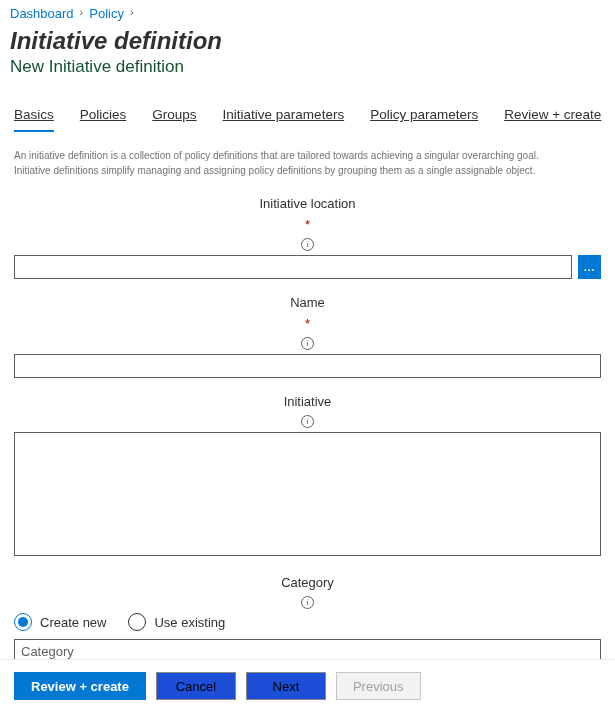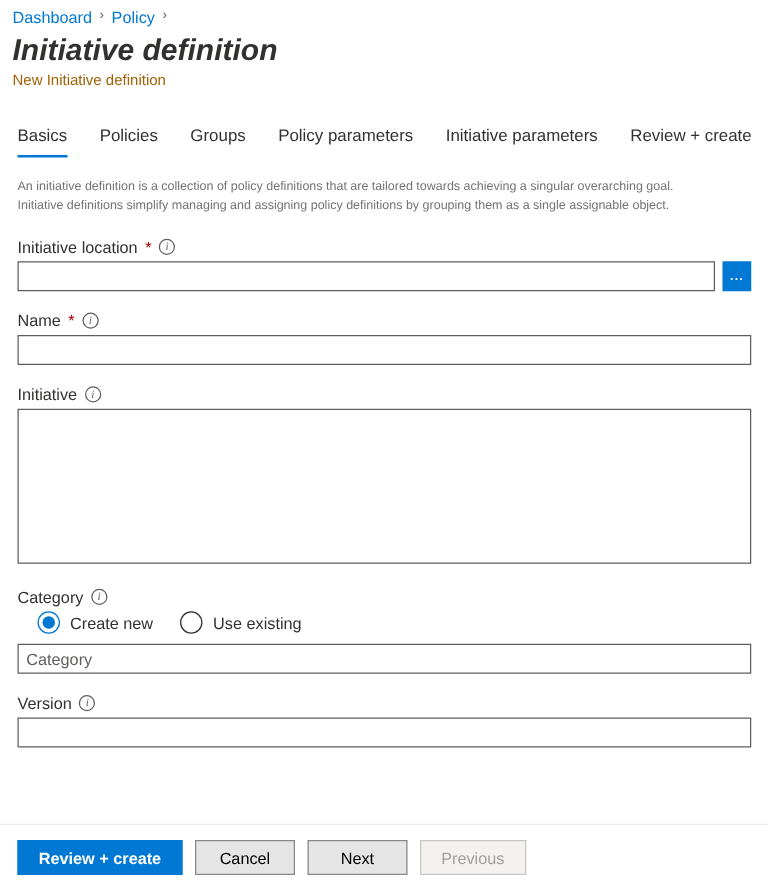--- a/index.html
+++ b/index.html
@@ -17,34 +17,34 @@
     display: flex;
     align-items: flex-start;
     gap: 6px;
     padding: 6px 10px 2px 10px;
     font-size: 13px;
   }
   .breadcrumb a { color: #0078d4; text-decoration: none; cursor: pointer; }
   .breadcrumb .chev { color: #605e5c; font-size: 11px; }
   .page-head { padding: 4px 10px 8px 10px; }
   .page-title { font-size: 24px; font-weight: 600; color: #323130; font-style: italic; }
-  .page-subtitle { font-size: 12px; color: #a16207; margin-top: 2px; }
+  .page-subtitle { font-size: 17px; color: #14532d; margin-top: 2px; }
   .tabs {
     display: flex;
     gap: 26px;
     padding: 22px 14px 0 14px;
     border-bottom: 1px solid transparent;
     font-size: 13.5px;
   }
-  .tab { padding: 0 0 8px 0; cursor: pointer; color: #323130; white-space: nowrap; }
+  .tab { padding: 0 0 8px 0; cursor: pointer; color: #323130; white-space: nowrap; text-decoration: underline; }
   .tab.active { color: #323130; border-bottom: 2px solid #0078d4; font-weight: 400; }
   .intro { padding: 16px 14px 10px 14px; font-size: 10px; line-height: 1.45; color: #737373; max-width: 590px; }
   .form { padding: 8px 14px 0 14px; }
   .field { margin-bottom: 16px; }
-  .field-label { display: flex; align-items: center; gap: 6px; font-size: 13px; margin-bottom: 4px; }
+  .field-label { display: flex; align-items: center; gap: 6px; font-size: 13px; margin-bottom: 4px; flex-direction: column; }
   .req { color: #a80000; }
   .info-icon {
     display: inline-flex; align-items: center; justify-content: center;
     width: 13px; height: 13px; border: 1px solid #605e5c; border-radius: 50%;
     font-size: 9px; color: #605e5c; line-height: 1; cursor: default;
     font-style: italic; font-family: Georgia, serif;
   }
   .row { display: flex; gap: 6px; align-items: stretch; }
   input[type=text] {
     width: 100%; height: 24px; border: 1px solid #605e5c;
@@ -54,38 +54,38 @@
   input[type=text].cat { color: #605e5c; }
   textarea {
     width: 100%; height: 124px; border: 1px solid #605e5c;
     padding: 4px 6px; font-size: 13px; font-family: inherit; resize: none;
   }
   .picker-btn {
     width: 24px; height: 24px; background: #0078d4; color: #fff;
     display: inline-flex; align-items: center; justify-content: center;
     cursor: pointer; font-weight: 700; letter-spacing: 1px; font-size: 10px;
   }
-  .radio-row { display: flex; gap: 22px; align-items: center; margin: 4px 0 8px 16px; }
+  .radio-row { display: flex; gap: 22px; align-items: center; margin: 4px 0 8px 0; }
   .radio-opt { display: inline-flex; align-items: center; gap: 8px; cursor: pointer; font-size: 13px; }
   .radio-circle {
     width: 18px; height: 18px; border: 1px solid #323130; border-radius: 50%;
     display: inline-flex; align-items: center; justify-content: center;
   }
   .radio-circle.sel { border-color: #0078d4; }
   .radio-dot { width: 10px; height: 10px; border-radius: 50%; background: #0078d4; }
   .footer {
     position: absolute; left: 0; right: 0; bottom: 0;
     border-top: 1px solid #edebe9;
     padding: 12px 14px;
     display: flex; gap: 10px;
     background: #fff;
   }
   .btn {
     height: 28px; padding: 0 16px; font-size: 13px; font-family: inherit;
-    border: 1px solid #8a8886; background: #e5e5e5; cursor: pointer;
+    border: 1px solid #8a8886; background: #1d4ed8; cursor: pointer;
     min-width: 80px;
   }
   .btn.primary { background: #0078d4; color: #fff; border-color: #0078d4; font-weight: 600; }
   .btn.disabled { color: #a19f9d; border-color: #c8c6c4; background: #f3f2f1; cursor: default; }
 </style>
 </head>
 <body>
 
 <nav class="breadcrumb">
   <a>Dashboard</a>
@@ -96,22 +96,22 @@
 
 <div class="page-head">
   <h1 class="page-title">Initiative definition</h1>
   <div class="page-subtitle">New Initiative definition</div>
 </div>
 
 <div class="tabs">
   <div class="tab active">Basics</div>
   <div class="tab">Policies</div>
   <div class="tab">Groups</div>
+  <div class="tab">Initiative parameters</div>
   <div class="tab">Policy parameters</div>
-  <div class="tab">Initiative parameters</div>
   <div class="tab">Review + create</div>
 </div>
 
 <p class="intro">An initiative definition is a collection of policy definitions that are tailored towards achieving a singular overarching goal. Initiative definitions simplify managing and assigning policy definitions by grouping them as a single assignable object.</p>
 
 <div class="form">
 
   <div class="field">
     <div class="field-label">
       <span>Initiative location</span>

